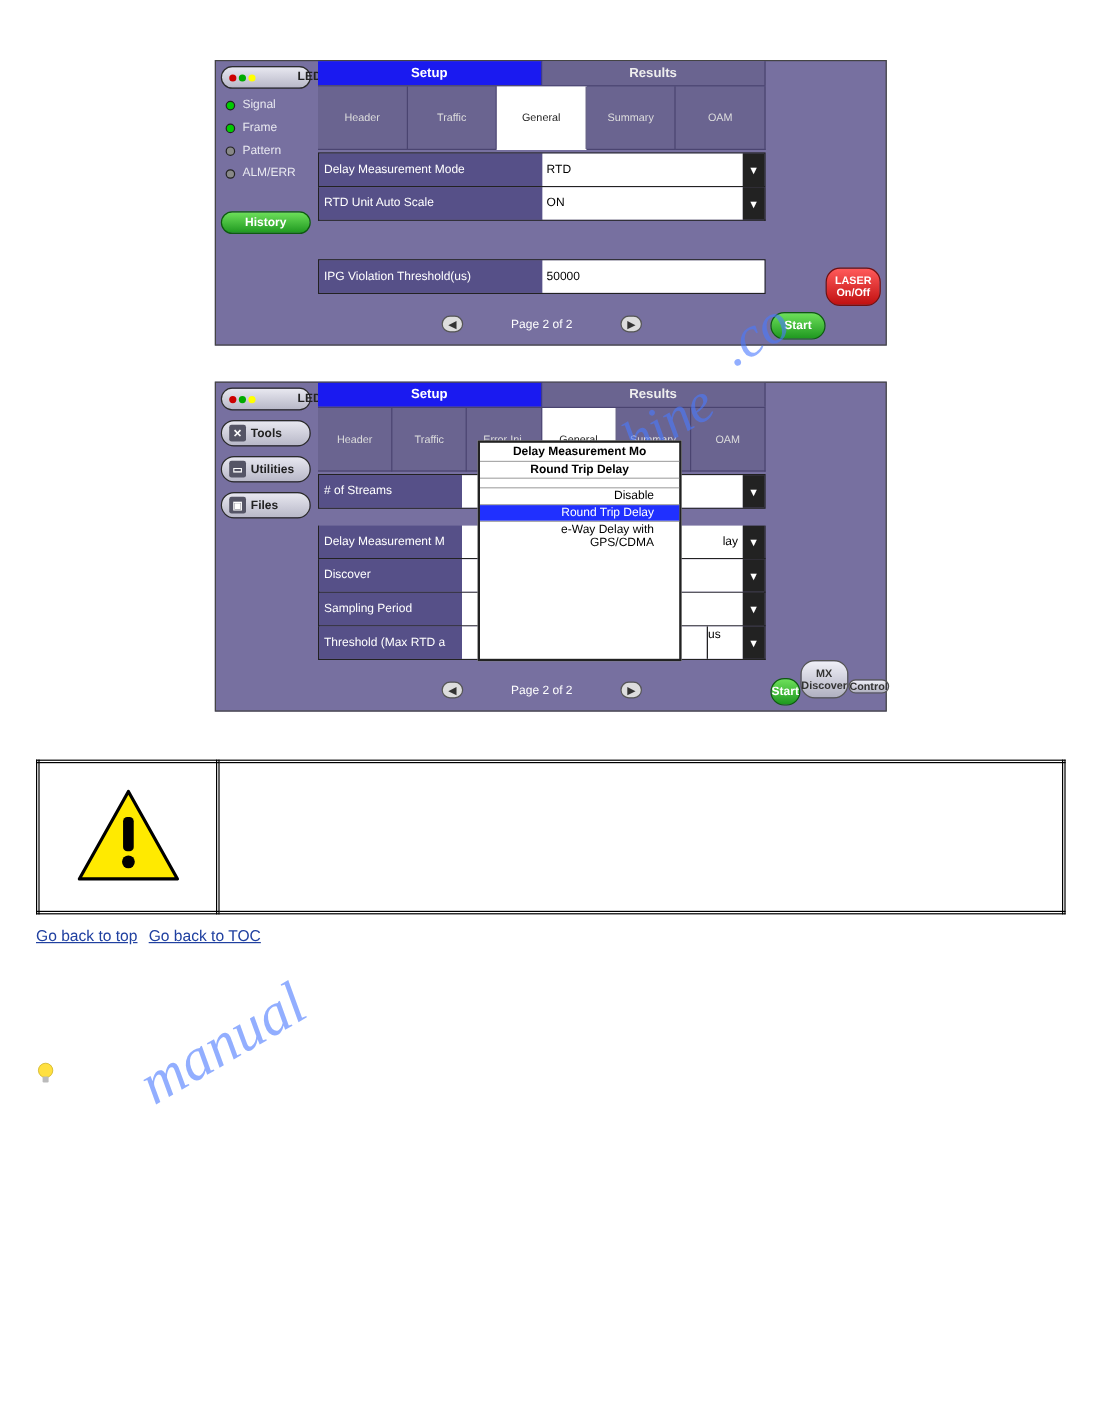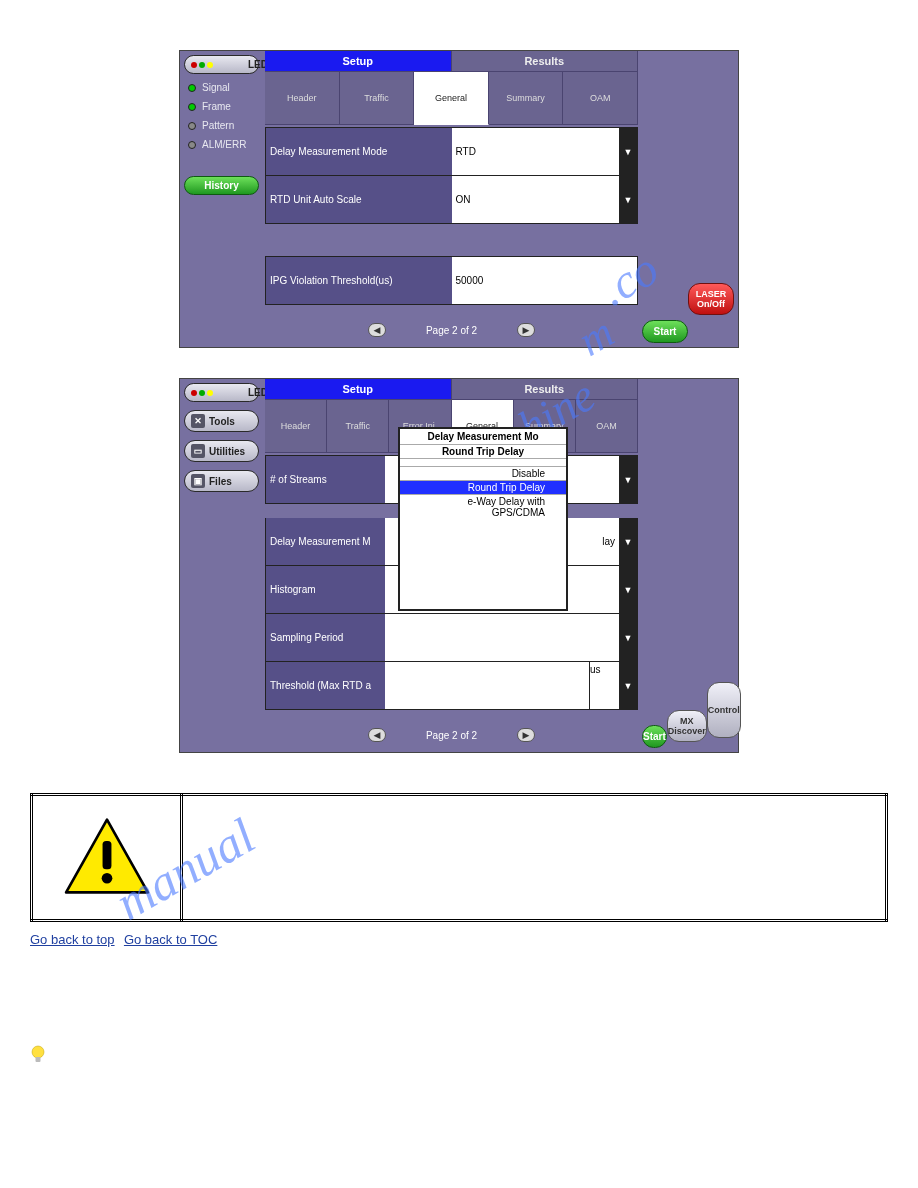--- a/index.html
+++ b/index.html
@@ -50,21 +50,21 @@
   .top-tab { flex:1; text-align:center; padding:4px 0; font-size:11px; font-weight:bold; color:#eee; background:#6a6490; border-right:1px solid #4a4470;}
   .top-tab.active { background:#1a1af0; color:#fff; }
 
   .sub-tabs { display:flex; background:#6a6490; border-top:1px solid #4a4470;}
   .sub-tab { flex:1; text-align:center; font-size:9px; padding:21px 2px; color:#ddd; border-right:1px solid #4a4470; border-bottom:1px solid #4a4470;}
   .sub-tab.active { background:#fff; color:#222; border-bottom:1px solid #fff;}
 
   .form-area { padding:2px 0 10px 0; }
   .form-row { display:flex; border:1px solid #222; border-top:none; }
   .form-row:first-child { border-top:1px solid #222; }
-  .form-row .lbl { width:50%; background:#565088; color:#fff; font-size:10px; padding:18px 4px;}
+  .form-row .lbl { width:50%; background:#565088; color:#fff; font-size:10px; padding:8px 4px;}
   .form-row .val { flex:1; background:#fff; color:#000; font-size:10px; padding:4px 4px; display:flex; align-items:center;}
   .form-row .caret { width:18px; background:#222; color:#fff; display:flex;align-items:center;justify-content:center; font-size:9px;}
 
   .spacer { height:20px; }
 
   .pager { display:flex; align-items:center; justify-content:center; gap:40px; padding:8px 0 10px 0; color:#fff; font-size:10px;}
   .pager-btn { width:18px;height:14px;border-radius:8px;background:#ddd;color:#333;border:1px solid #555;display:flex;align-items:center;justify-content:center;font-size:9px;}
 
   .popup {
     position:absolute;
@@ -254,21 +254,21 @@
           <div class="val"></div>
           <div class="caret">▼</div>
         </div>
         <div style="height:14px"></div>
         <div class="form-row">
           <div class="lbl" style="width:32%">Delay Measurement M</div>
           <div class="val" style="justify-content:flex-end">lay</div>
           <div class="caret">▼</div>
         </div>
         <div class="form-row">
-          <div class="lbl" style="width:32%">Histogram</div>
+          <div class="lbl" style="width:32%">Discover</div>
           <div class="val"></div>
           <div class="caret">▼</div>
         </div>
         <div class="form-row">
           <div class="lbl" style="width:32%">Sampling Period</div>
           <div class="val"></div>
           <div class="caret">▼</div>
         </div>
         <div class="form-row">
           <div class="lbl" style="width:32%">Threshold (Max RTD a</div>
@@ -288,21 +288,21 @@
     </div>
 
     <div class="ds-right">
       <div class="btn-pill btn-green" style="width:90px;justify-content:center;padding:5px 0">
             <span>Start</span>
           </div>
       <div class="right-spacer"></div>
       <div class="btn-pill btn-grey" style="width:90px;justify-content:center;padding:5px 0;margin-bottom:6px;font-size:9px">
             <span>MX Discover</span>
           </div>
-      <div class="btn-pill btn-grey" style="width:90px;justify-content:center;padding:22px 0;margin-bottom:10px;font-size:9px">
+      <div class="btn-pill btn-grey" style="width:90px;justify-content:center;padding:0 0;margin-bottom:10px;font-size:9px">
             <span>Control</span>
           </div>
     </div>
   </div>
 
   <div class="popup">
     <div class="popup-title">Delay Measurement Mo</div>
     <div class="popup-sub">Round Trip Delay</div>
     <div class="popup-sep"></div>
     <div class="popup-item">Disable</div>

